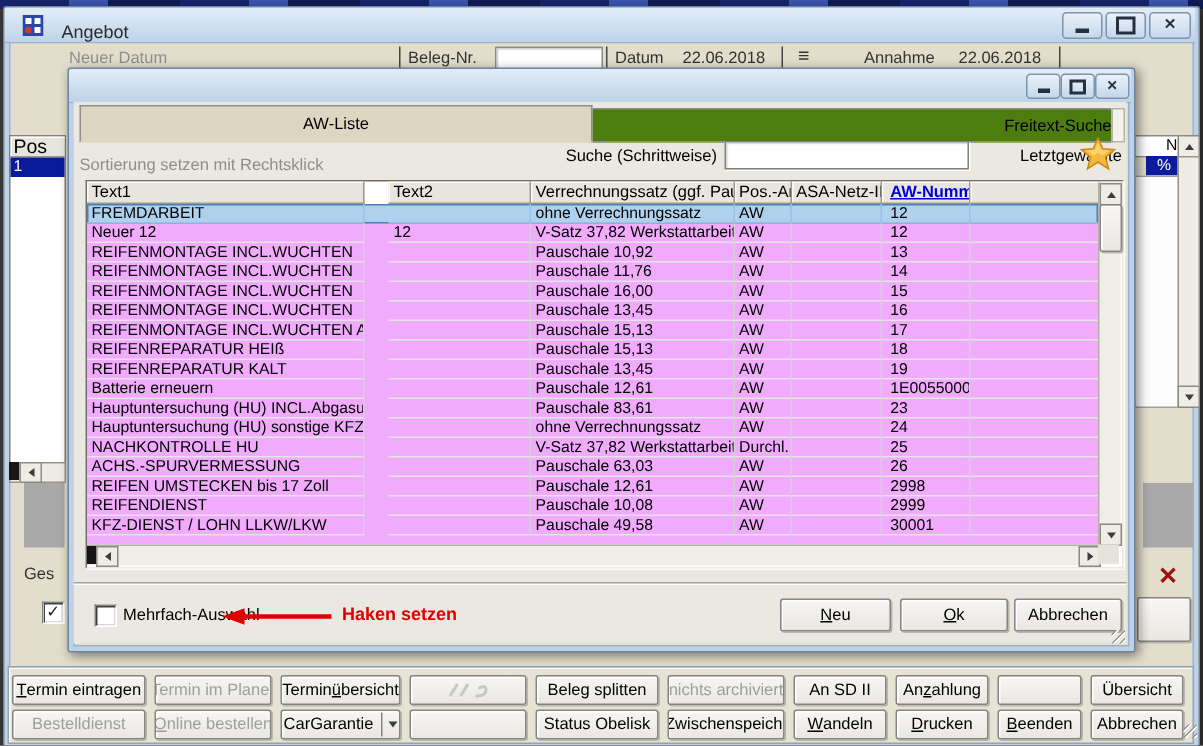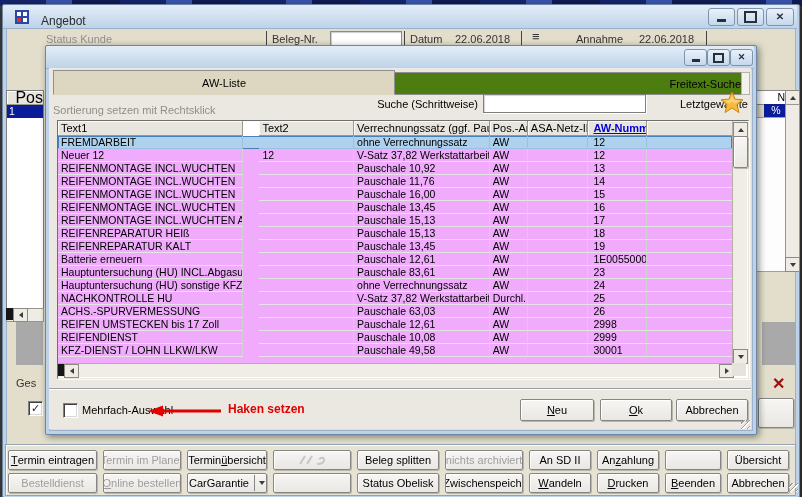--- a/index.html
+++ b/index.html
@@ -37,21 +37,21 @@
   .form-label{top:33px;color:#333;}
   .gray-label{color:#8f8f8f;}
   .fsep{top:31px;width:1px;height:15px;background:#444;}
   #beleg-field{left:330px;top:31px;width:70px;height:15px;background:#fff;
     border:1px solid #8a8a8a;box-shadow:inset 1px 1px 1px rgba(0,0,0,.2);}
   #hamburger-icon{left:532px;top:29px;font-size:13px;color:#333;letter-spacing:-1px;}
 
   
   .mini-grid{background:#fff;border:1px solid #7f7f7f;}
   .mini-hdr{background:#e8e5de;border-bottom:1px solid #9c988e;box-shadow:inset 1px 1px 0 #fff;
-    font-size:16px;padding-left:2px;height:13px;line-height:13px;text-align:right;}
+    font-size:13px;padding-left:2px;height:13px;line-height:13px;}
   .navy-cell{background:#0a1c9a;color:#fff;font-size:10.5px;height:13px;line-height:13px;padding-left:2px;}
   #pos-grid{left:6px;top:90px;width:36px;height:218px;}
   #pos-hscroll{left:6px;top:308px;width:36px;height:12px;background:#efece6;border:1px solid #9a968c;}
   #pos-hscroll-black{left:6px;top:308px;width:7px;height:12px;background:#161616;}
   .sb-btn{background:#efece6;border:1px solid #8d8a82;display:flex;align-items:center;justify-content:center;}
   .tri-l{width:0;height:0;border-top:3px solid transparent;border-bottom:3px solid transparent;border-right:4px solid #3c3c3c;}
   .tri-r{width:0;height:0;border-top:3px solid transparent;border-bottom:3px solid transparent;border-left:4px solid #3c3c3c;}
   .tri-u{width:0;height:0;border-left:3px solid transparent;border-right:3px solid transparent;border-bottom:4px solid #3c3c3c;}
   .tri-d{width:0;height:0;border-left:3px solid transparent;border-right:3px solid transparent;border-top:4px solid #3c3c3c;}
   #pos-scroll-left{left:13px;top:308px;width:13px;height:12px;}
@@ -175,21 +175,21 @@
   <span id="mw-min" class="abs wbtn">
       <span class="glyph-min"></span>
     </span>
   <span id="mw-max" class="abs wbtn">
       <span class="glyph-max"></span>
     </span>
   <span id="mw-close" class="abs wbtn">
       <span class="glyph-close">✕</span>
     </span>
 
-  <span class="abs form-label gray-label" style="left:46px;">Status Kunde</span>
+  <span class="abs form-label gray-label" style="left:46px;">Neuer Datum</span>
   <span class="abs fsep" style="left:266px;"></span>
   <span class="abs form-label" style="left:272px;">Beleg-Nr.</span>
   <span id="beleg-field" class="abs"></span>
   <span class="abs fsep" style="left:404px;"></span>
   <span class="abs form-label" style="left:410px;">Datum</span>
   <span class="abs form-label" style="left:455px;">22.06.2018</span>
   <span class="abs fsep" style="left:521px;"></span>
   <span id="hamburger-icon" class="abs">≡</span>
   <span class="abs form-label" style="left:576px;">Annahme</span>
   <span class="abs form-label" style="left:639px;">22.06.2018</span>

